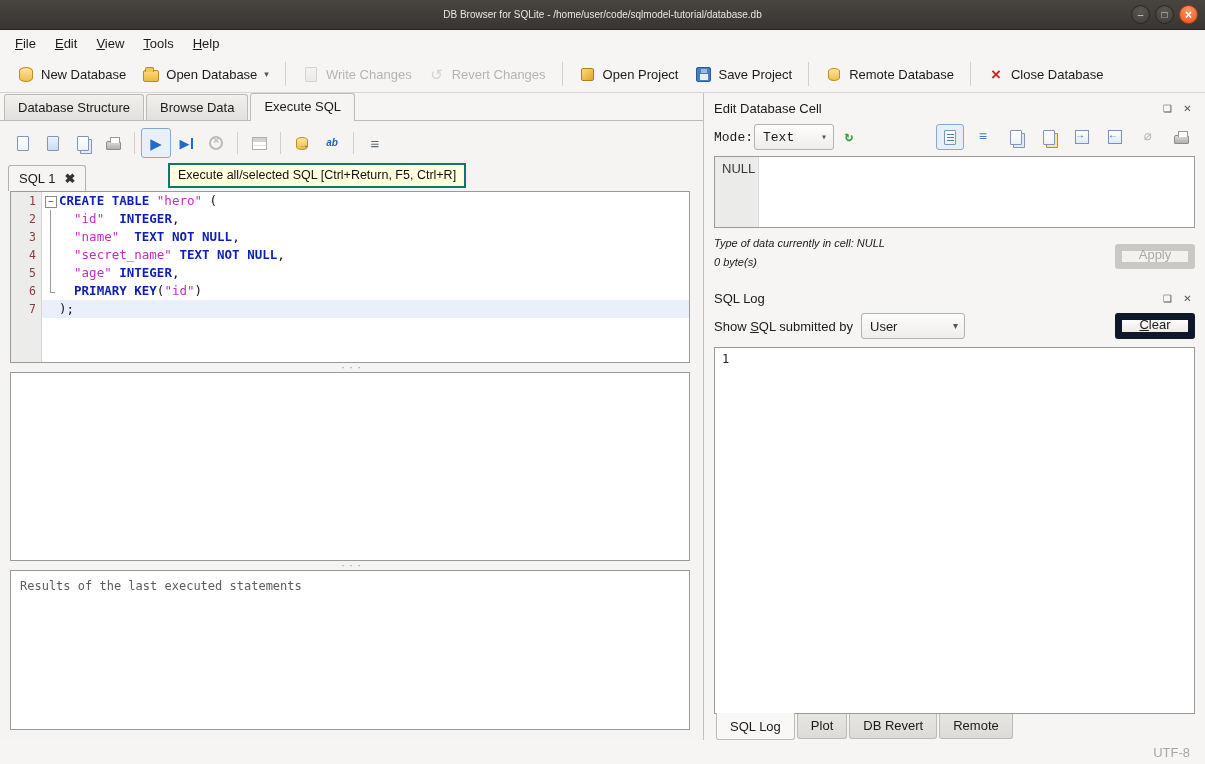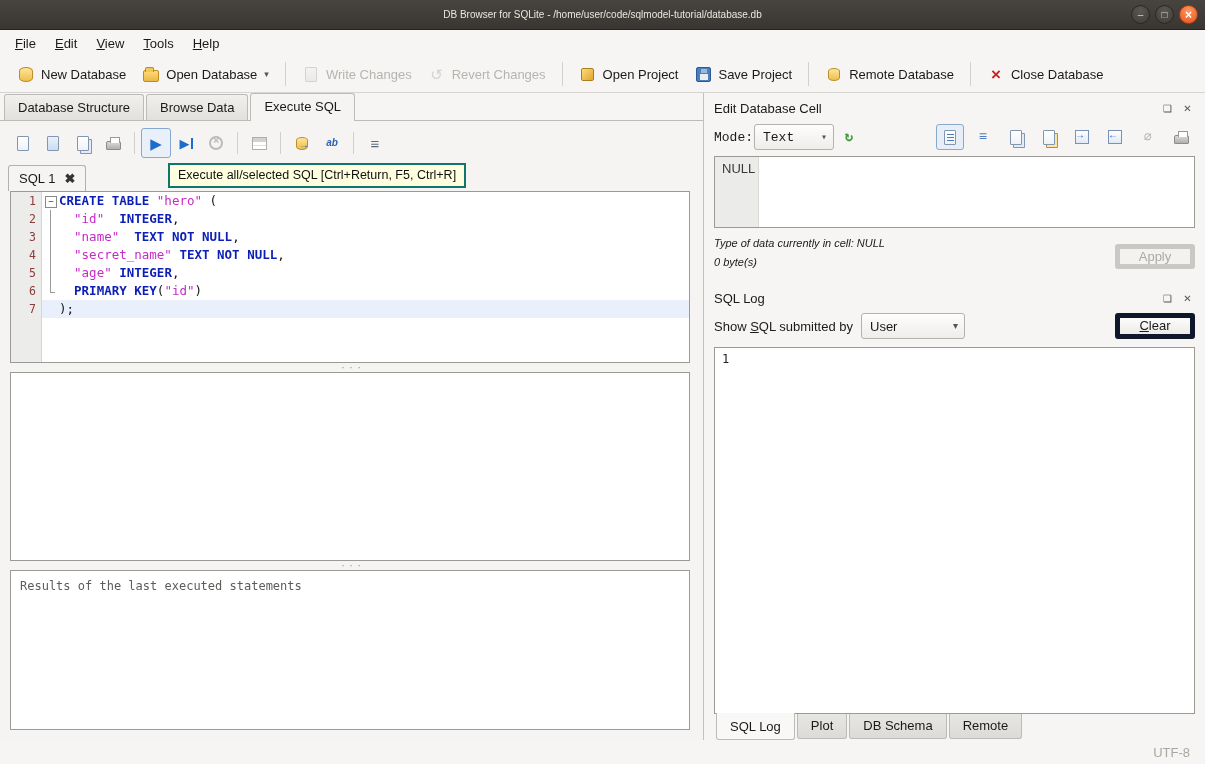--- a/index.html
+++ b/index.html
@@ -107,21 +107,21 @@
   .combo::after{content:"▾";position:absolute;right:6px;top:6px;font-size:10px;color:#555;}
   .mode-combo{width:80px;}
   .user-combo{width:104px;}
   .icbtn{width:28px;height:26px;display:flex;align-items:center;justify-content:center;border-radius:3px;border:1px solid transparent;}
   .icbtn.selected{border:1px solid #8aa8cc;background:#e7eef7;}
   .cell-toolbar{display:flex;align-items:center;margin-left:auto;gap:5px;}
   .cell-edit{height:72px;border:1px solid #9c9a96;background:#fff;display:flex;margin-top:2px;flex:none;}
   .cell-gutter{width:44px;background:#ebebe9;border-right:1px solid #dcdad6;padding:4px 0 0 7px;font-size:13px;color:#3a3a3a;}
   .cell-info-row{display:flex;align-items:center;margin-top:9px;flex:none;}
   .cell-info .info-line{height:19px;font-size:11px;font-style:italic;}
-  .btn{width:80px;height:25px;border:5px solid #0f172a;border-radius:3px;background:linear-gradient(#fdfdfc,#eceae7);display:flex;align-items:flex-start;justify-content:center;font-size:13px;}
+  .btn{width:80px;height:25px;border:7px solid #0f172a;border-radius:3px;background:linear-gradient(#fdfdfc,#eceae7);display:flex;align-items:flex-end;justify-content:center;font-size:13px;}
   .btn.disabled{color:#aca9a5;background:#f3f2f0;border-color:#cac8c4;}
   .apply-btn{margin-left:auto;}
   .sqllog-header{margin-top:12px;}
   .filter-row{display:flex;align-items:center;gap:8px;margin-top:3px;flex:none;}
   .clear-btn{margin-left:auto;height:26px;}
   .log-box{flex:1;border:1px solid #9c9a96;background:#fff;margin-top:8px;padding:4px 0 0 7px;font-family:"DejaVu Sans Mono",monospace;font-size:12px;color:#222;}
   .rp-tabs{height:26px;display:flex;align-items:flex-start;padding-left:2px;flex:none;}
   .rtab{padding:4px 13px 5px 13px;background:linear-gradient(#e8e6e2,#dddbd7);border:1px solid #bdbbb7;border-top:none;margin-right:2px;border-radius:0 0 3px 3px;font-size:13px;}
   .rtab.active{background:#f9f8f7;margin-top:-1px;padding-top:6px;position:relative;z-index:2;}
 
@@ -399,21 +399,21 @@
       <div class="btn clear-btn">
         <span id="clear-label"><u>C</u>lear</span>
       </div>
     </div>
     <div class="log-box">
       <span>1</span>
     </div>
     <div class="rp-tabs">
         <div class="rtab active">SQL Log</div>
         <div class="rtab">Plot</div>
-        <div class="rtab">DB Schema</div>
+        <div class="rtab">DB Revert</div>
         <div class="rtab">Remote</div>
       </div>
   </div>
 </div>
 
 <div class="statusbar">
   <span>UTF-8</span>
 </div>
 
 </body></html>

